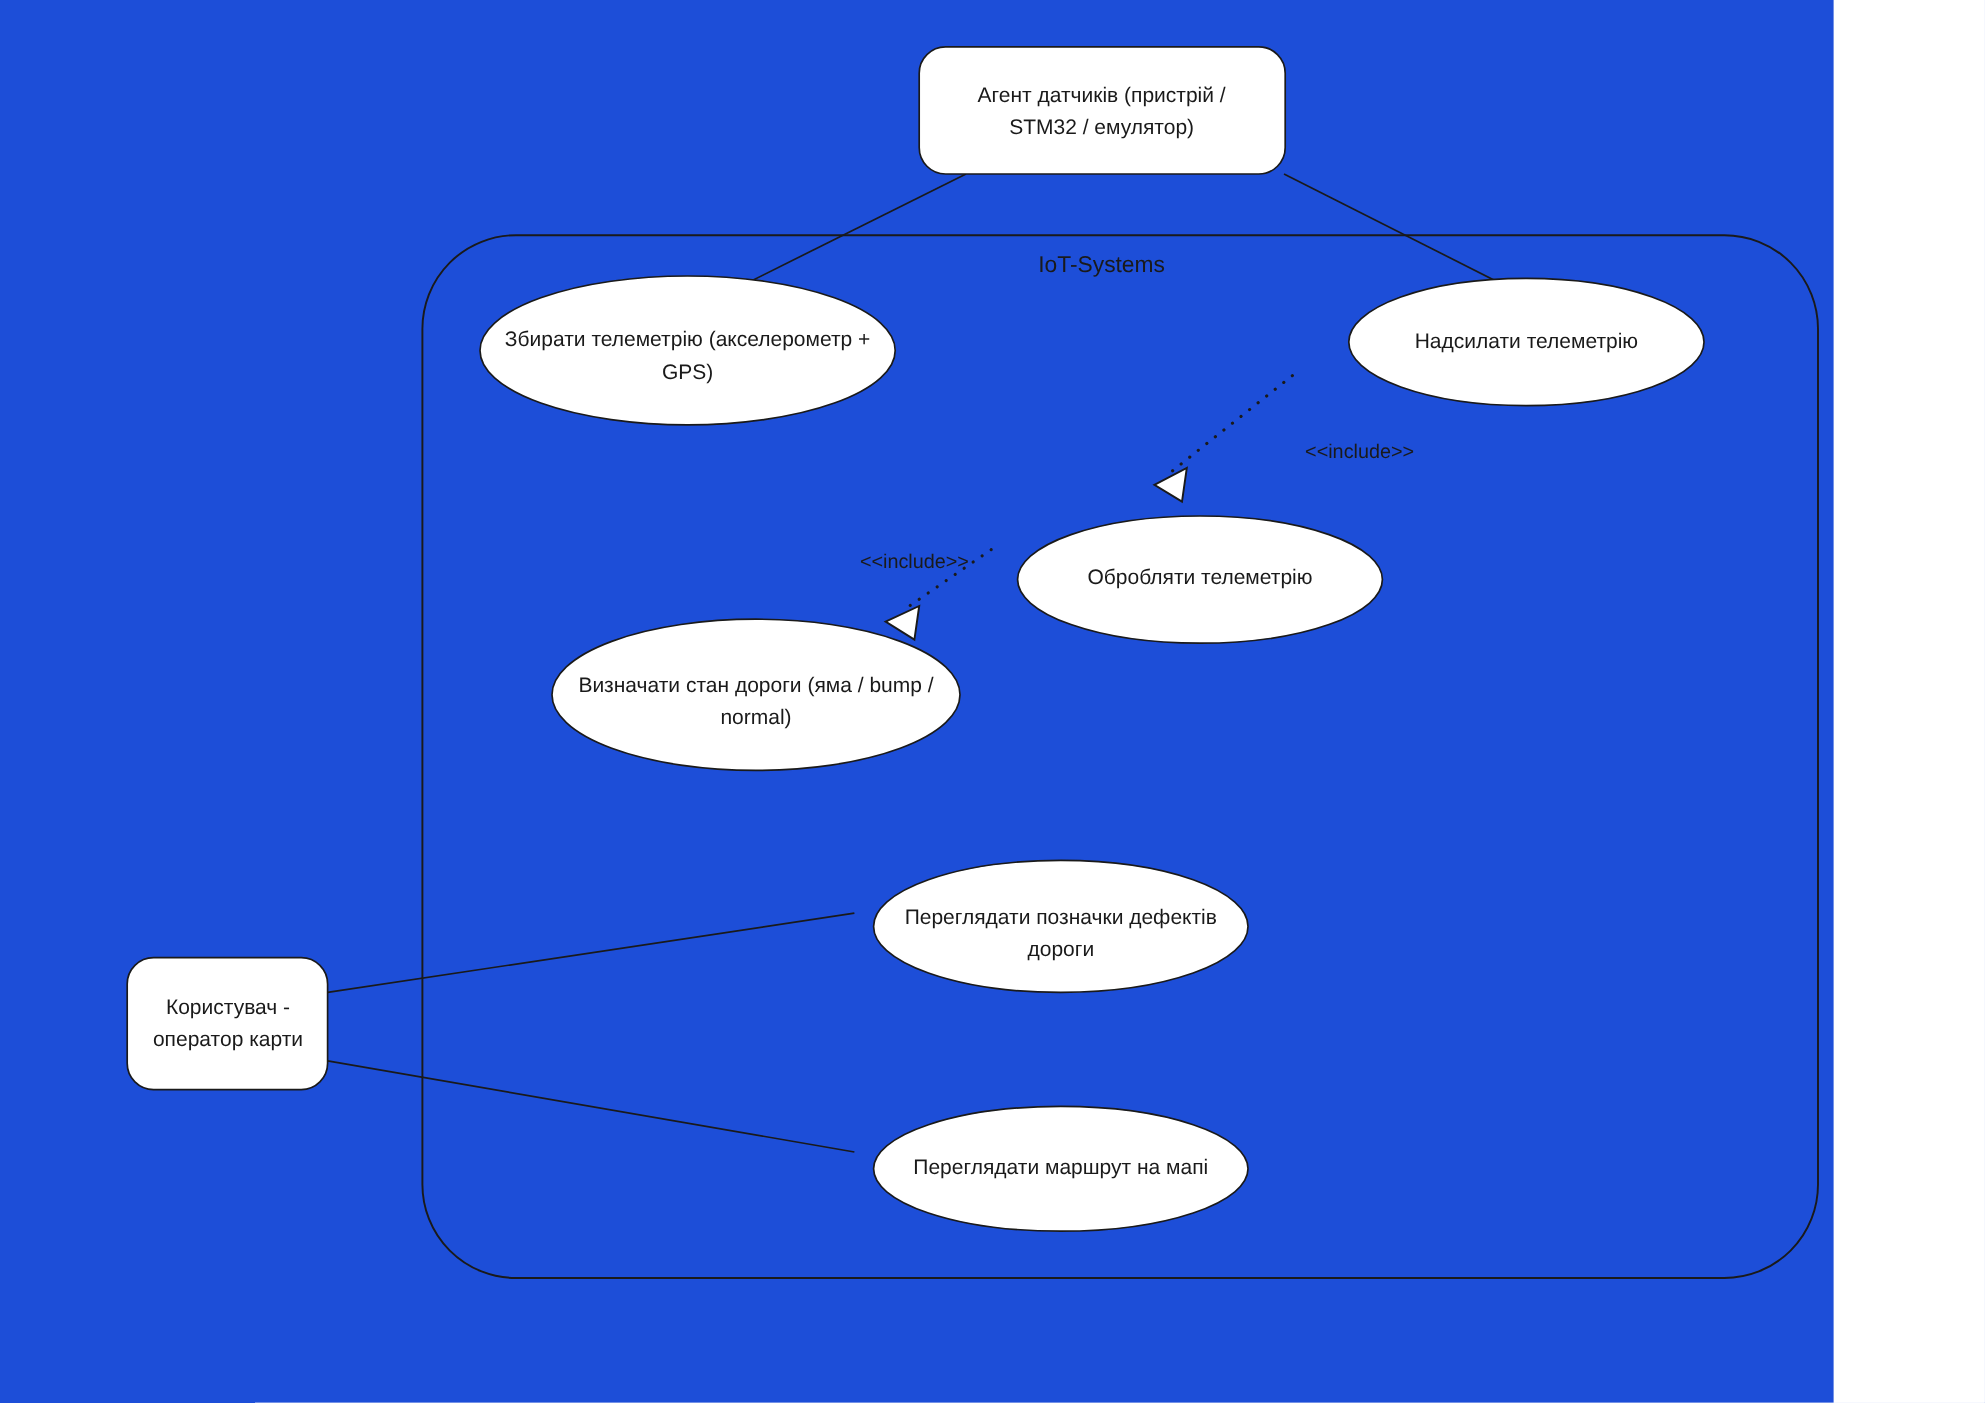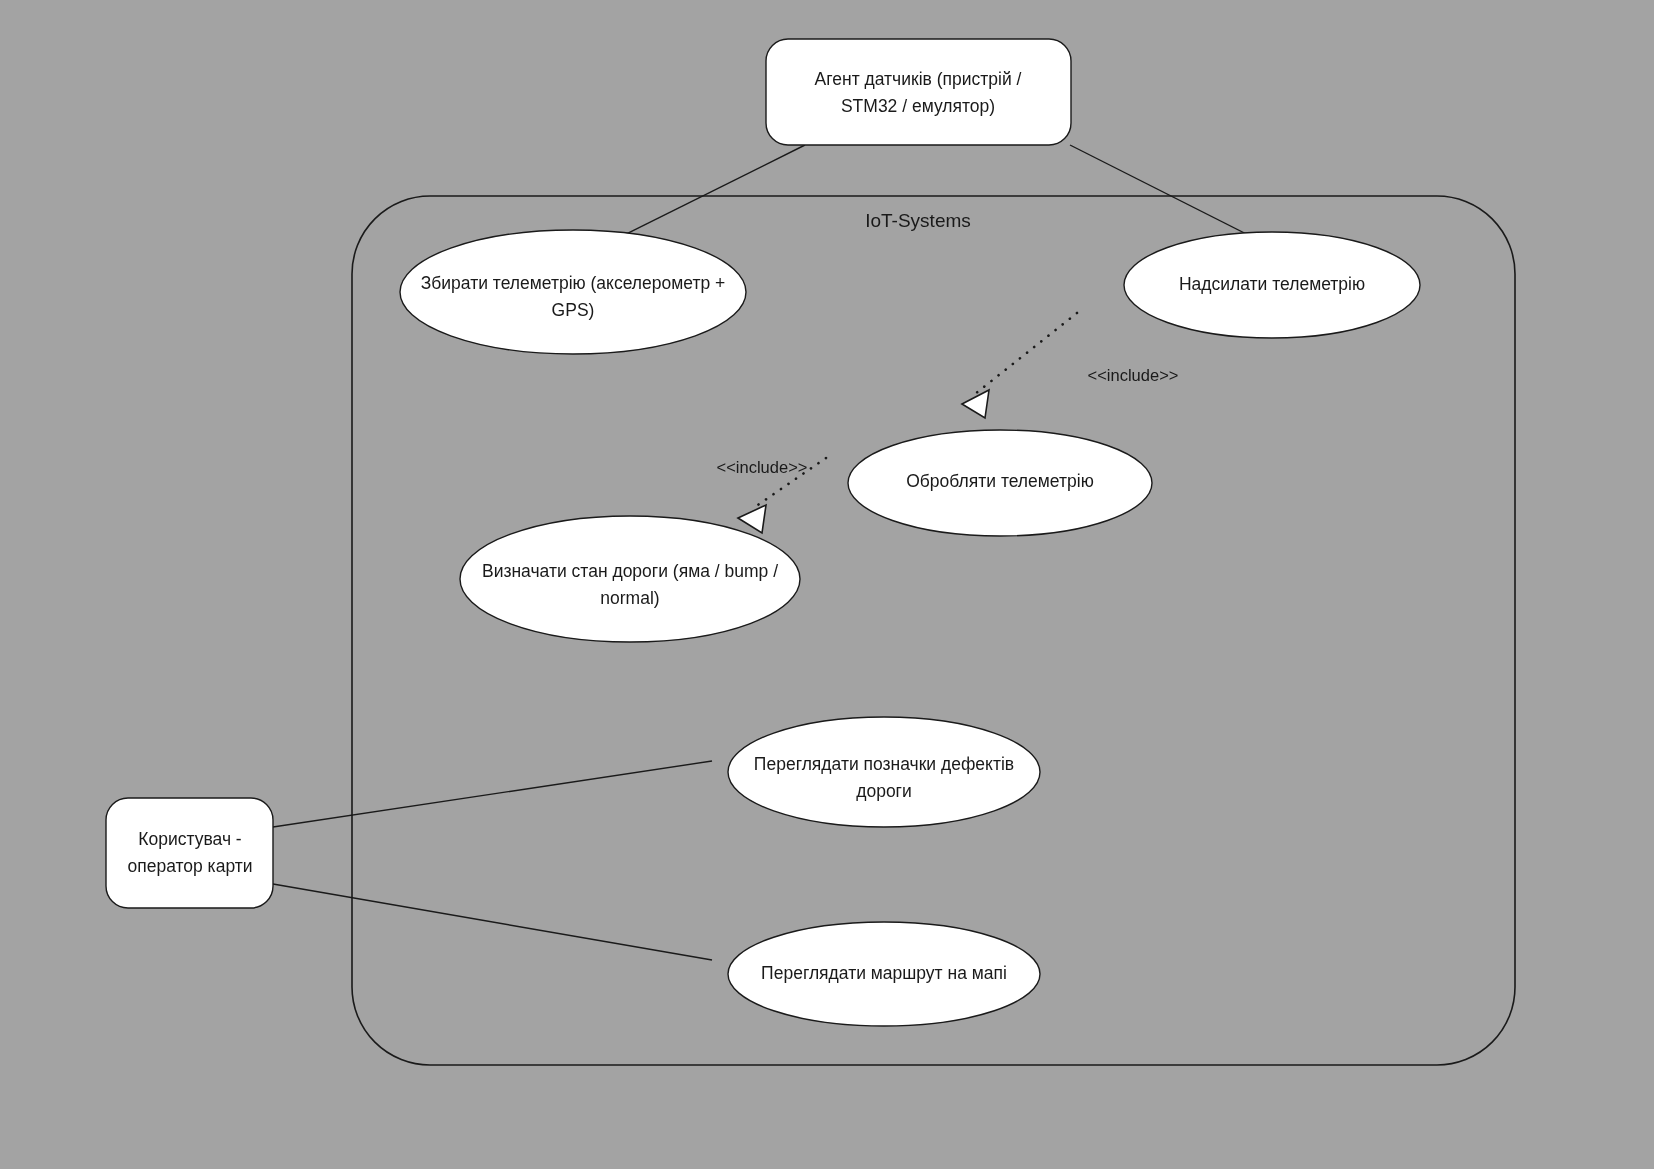--- a/index.html
+++ b/index.html
@@ -2,23 +2,23 @@
 <html><head>
 <meta charset="utf-8">
 <style>
   html, body {
     margin: 0;
     padding: 0;
     background: #ffffff;
   }
   #canvas {
     position: relative;
-    width: 1654px;
+    width: 1528px;
     height: 1169px;
-    background: #a3a3a3;
+    background: #1d4ed8;
     font-family: "Liberation Sans", sans-serif;
     overflow: hidden;
   }
   svg.diagram {
     position: absolute;
     top: 0;
     left: 0;
     width: 1654px;
     height: 1169px;
   }

